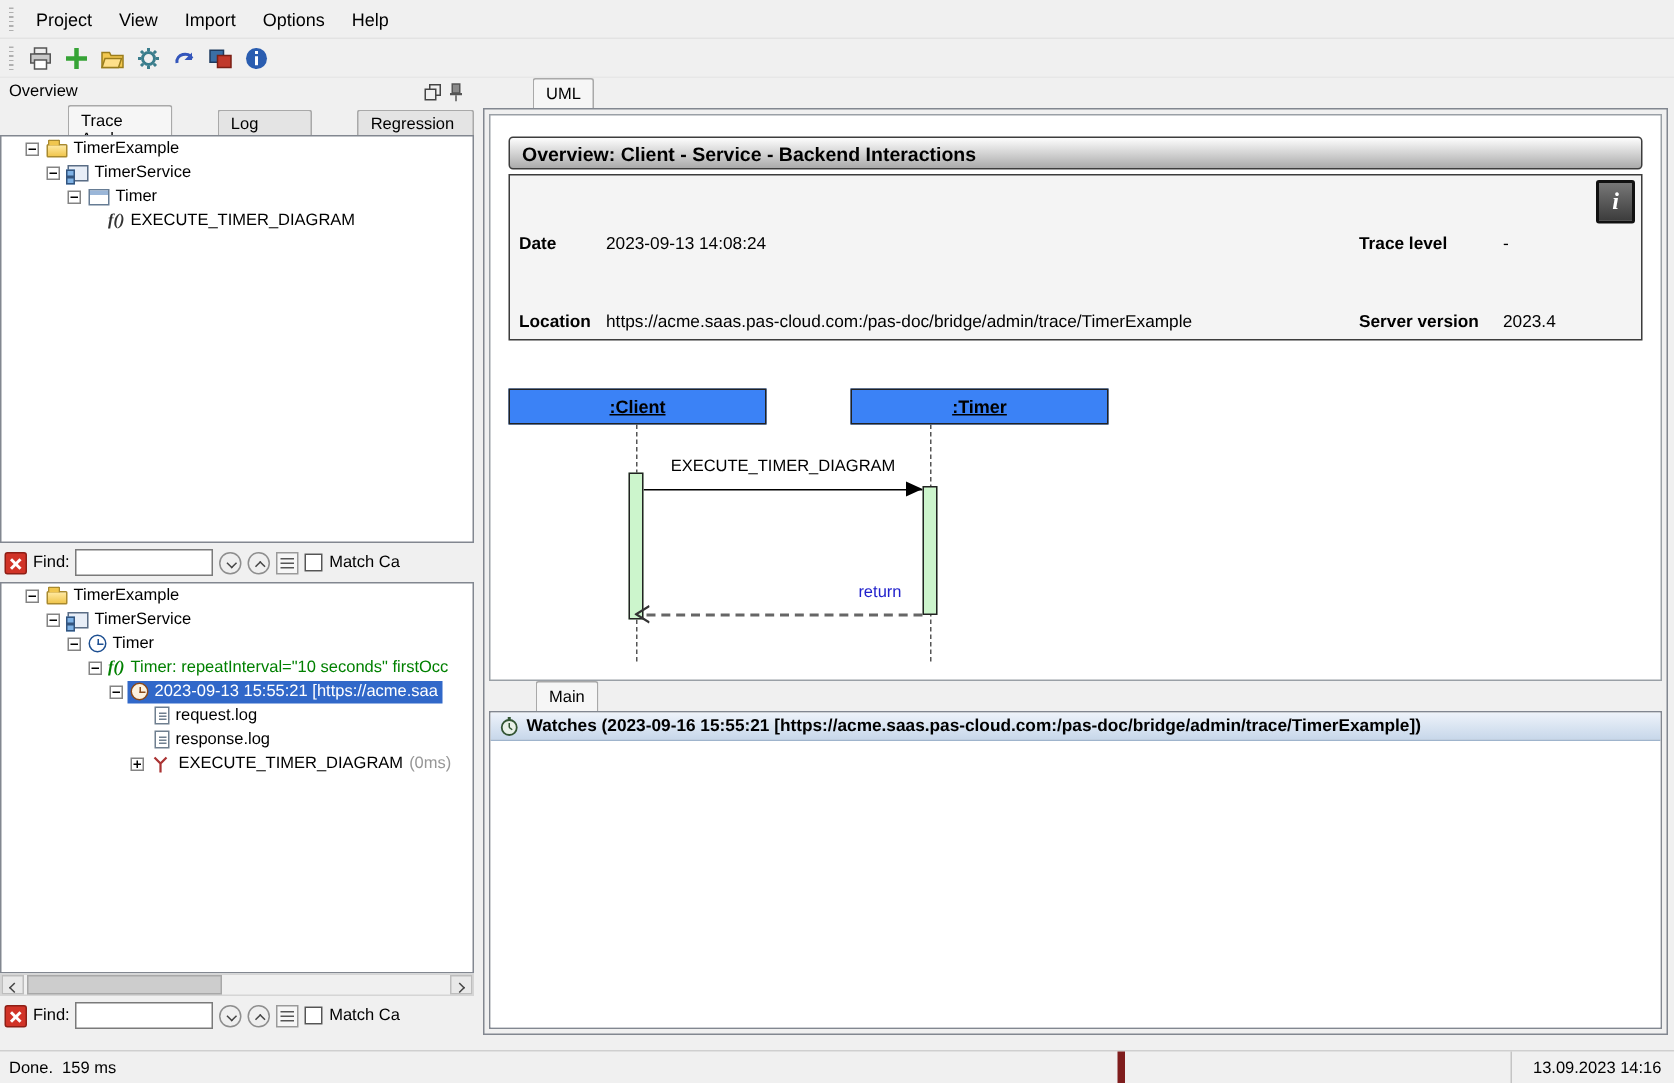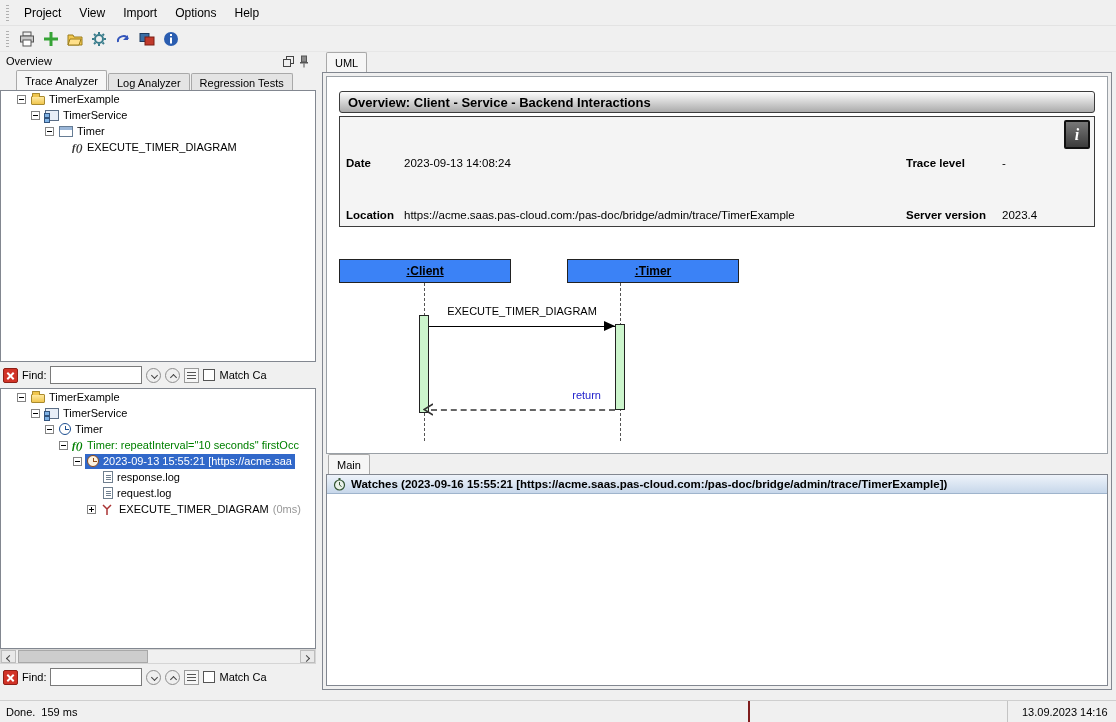--- a/index.html
+++ b/index.html
@@ -28,21 +28,21 @@
   .splitter { position:absolute; left:316px; top:52px; width:6px; height:638px; }
   .right-panel { position:absolute; left:322px; top:52px; width:790px; height:638px; }
 
   .panel-header { height:18px; display:flex; align-items:center; padding:0 4px 0 6px;
     font-size:11px; }
   .panel-header .sp { flex:1; }
   .hdr-btn { width:16px; height:14px; display:flex; align-items:center; justify-content:center; }
 
   .tabs { height:20px; display:flex; align-items:flex-end; padding-left:16px; gap:1px; }
   .tab { font-size:11px; padding:3px 8px 2px; background:#e4e4e4;
-    border:1px solid #a9a9a9; border-bottom:none; border-radius:2px 2px 0 0; height:17px; }
+    border:1px solid #a9a9a9; border-bottom:none; border-radius:2px 2px 0 0; height:17px;margin-left:29px; }
   .tab.active { background:#f6f6f6; height:20px; padding-top:4px; }
 
   .tree-box { border:1px solid #828790; background:#fff; overflow:hidden; }
   .tree1 { height:272px; }
   .tree2 { flex:1; }
   .tree-row { height:16px; display:flex; align-items:center; white-space:nowrap;
     font-size:11px;margin-left:12px; }
   .expander { width:9px; height:9px; border:1px solid #848484; background:#fff;
     position:relative; flex:none; margin-right:3px; }
   .expander::before { content:""; position:absolute; left:1px; right:1px; top:3px;
@@ -180,21 +180,21 @@
     border-bottom:1px solid #9fb4cc; display:flex; align-items:center; gap:5px;
     padding:0 6px; font-size:11.5px; font-weight:bold; white-space:nowrap;
     overflow:hidden; }
   .watches-body { flex:1; background:#fff; }
 
   
   .statusbar { position:absolute; left:0; right:0; bottom:0; height:22px;
     background:#f0f0f0; border-top:1px solid #cfcfcf; display:flex;
     align-items:center; font-size:11px; }
   .sb-sec1 { width:750px; display:flex; gap:6px; padding-left:6px;
-    border-right:2px solid #7f1d1d; height:100%; align-items:center; }
+    border-right:5px solid #7f1d1d; height:100%; align-items:center; }
   .sb-sec2 { width:258px; height:100%; border-right:1px solid #c4c4c4; }
   .sb-sec3 { flex:1; height:100%; display:flex; align-items:center; padding-left:14px; }
 </style>
 </head>
 <body>
 
 <div class="menubar">
   <span class="grip"></span>
   <span class="menu-item">Project</span>
   <span class="menu-item">View</span>
@@ -354,28 +354,28 @@
       <span class="expander"></span>
       <span class="row-body">
           <span class="ticon i-alarm"></span>
         <span class="tree-label">2023-09-13 15:55:21 [https://acme.saa</span>
         </span>
     </div>
     <div class="tree-row" style="padding-left:74px">
       <span class="exp-spacer"></span>
       <span class="row-body">
           <span class="ticon i-log"></span>
-        <span class="tree-label">response.log</span>
+        <span class="tree-label">request.log</span>
         </span>
     </div>
     <div class="tree-row" style="padding-left:74px">
       <span class="exp-spacer"></span>
       <span class="row-body">
           <span class="ticon i-log"></span>
-        <span class="tree-label">request.log</span>
+        <span class="tree-label">response.log</span>
         </span>
     </div>
     <div class="tree-row" style="padding-left:74px">
       <span class="expander plus"></span>
       <span class="row-body">
         <svg class="ticon" width="12" height="13">
             <path d="M6 12V6M6 6L2 2M6 6l4-4" stroke="#a33" fill="none" stroke-width="1.5"></path>
           </svg>
         <span class="tree-label">EXECUTE_TIMER_DIAGRAM</span>
         <span class="suffix">(0ms)</span>

